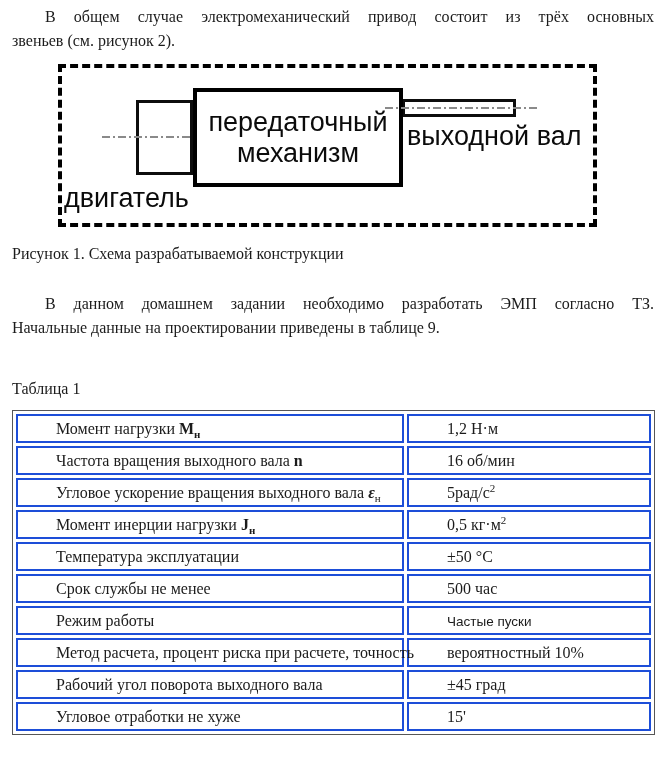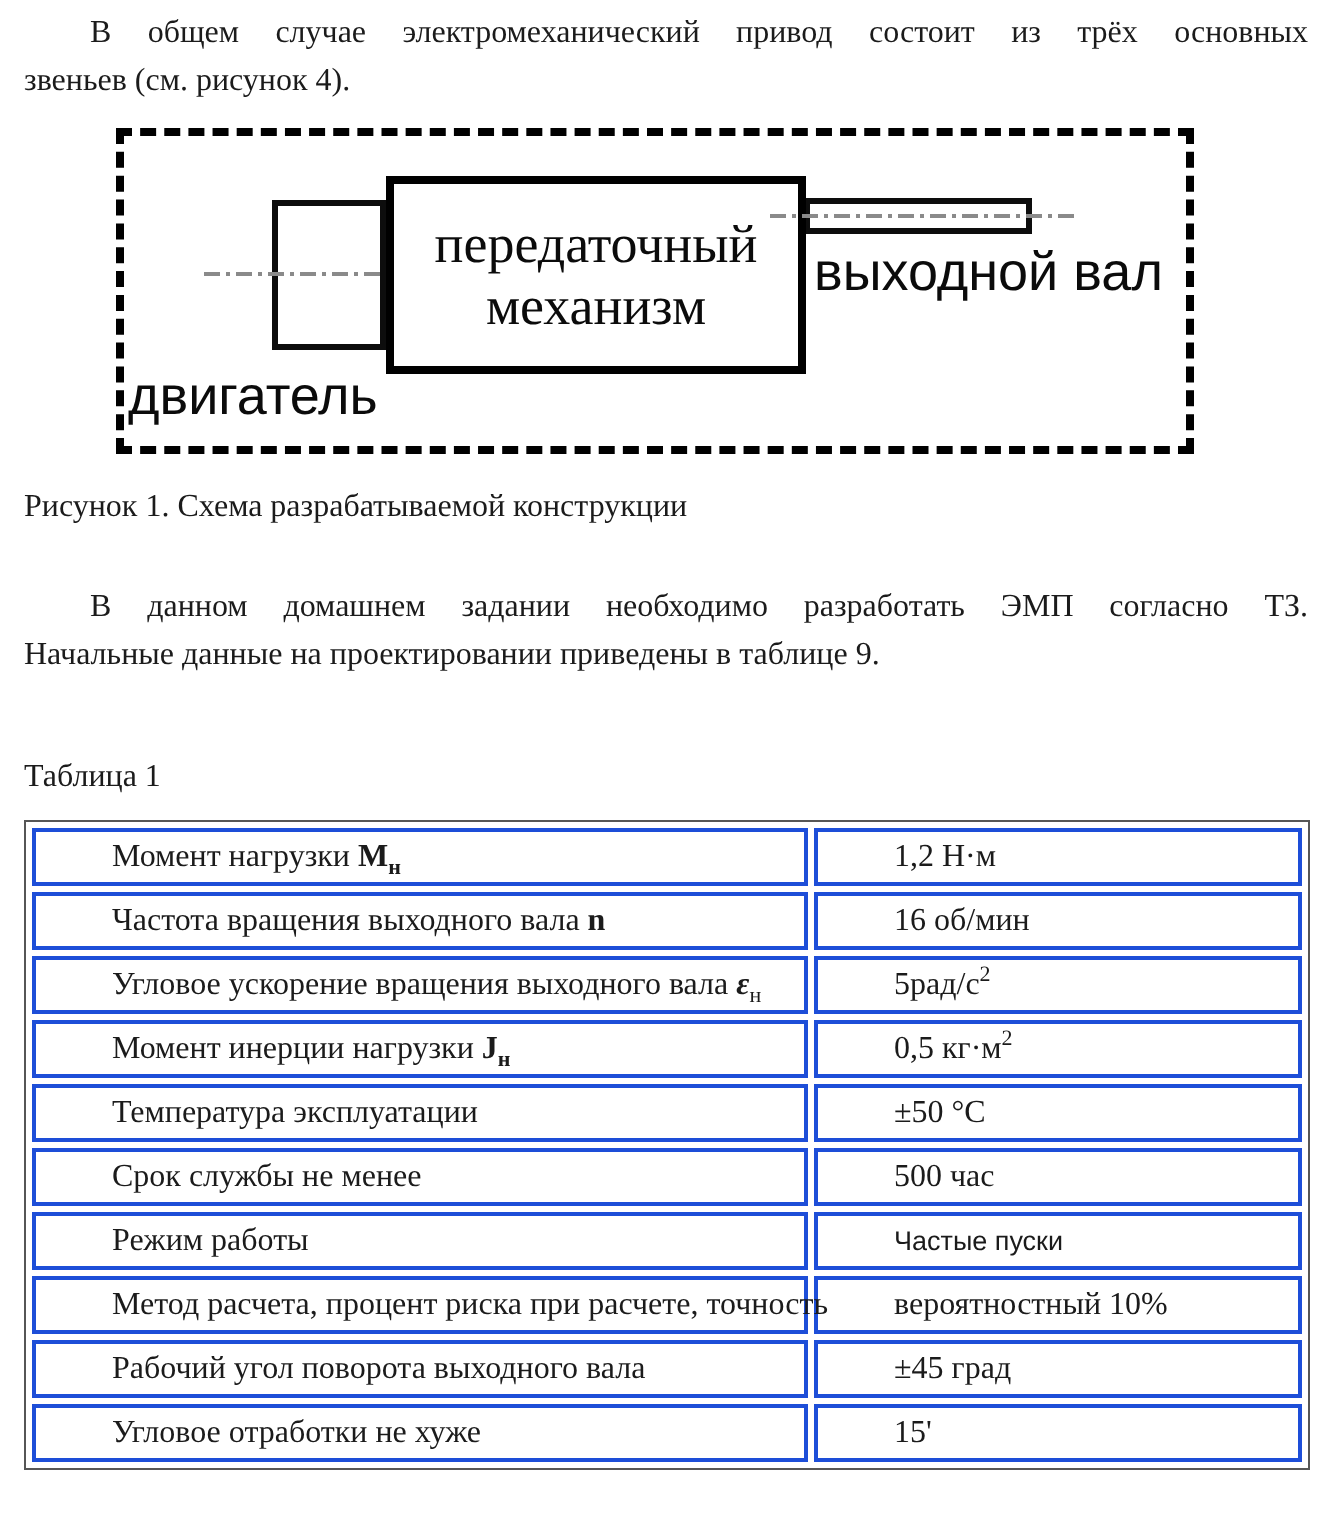--- a/index.html
+++ b/index.html
@@ -25,21 +25,21 @@
   .centerline{
     position:absolute;height:2px;
     background:repeating-linear-gradient(90deg,#8a8a8a 0 8px,transparent 8px 11px,#8a8a8a 11px 13px,transparent 13px 16px);
   }
   .cl-left{left:40px;top:68px;width:105px;z-index:2;}
   .cl-right{left:323px;top:39px;width:152px;z-index:4;}
   .gearbox-block{
     position:absolute;left:131px;top:20px;width:210px;height:99px;
     border:4px solid #000;background:#fff;z-index:3;
     display:flex;flex-direction:column;align-items:center;justify-content:center;
-    font-family:Liberation Serif, serif;font-size:27px;line-height:31px;
+    font-family:Liberation Sans, sans-serif;font-size:27px;line-height:31px;
     text-align:center;color:#0b0b0b;
   }
   .shaft-block{
     position:absolute;left:340px;top:31px;width:114px;height:18px;
     border:3px solid #0d0d0d;background:#fff;z-index:2;
   }
   .fig-label{
     position:absolute;font-family:"Liberation Sans","DejaVu Sans",sans-serif;
     font-size:27px;line-height:27px;color:#0b0b0b;white-space:nowrap;z-index:5;
   }
@@ -72,21 +72,21 @@
   b .subn{font-weight:bold;}
   sup.vsup{font-size:11px;line-height:0;}
 </style>
 </head>
 <body>
 
 <div id="page">
 
   <div class="para" style="top:5px;">
     <div class="jline indent">В общем случае электромеханический привод состоит из трёх основных</div>
-    <div class="plainline">звеньев (см. рисунок 4).</div>
+    <div class="plainline">звеньев (см. рисунок 2).</div>
   </div>
 
   <div id="figure-frame">
     <div class="motor-block"></div>
     <div class="centerline cl-left"></div>
     <div class="shaft-block"></div>
     <div class="gearbox-block">
       <span>передаточный</span>
       <span>механизм</span>
     </div>

